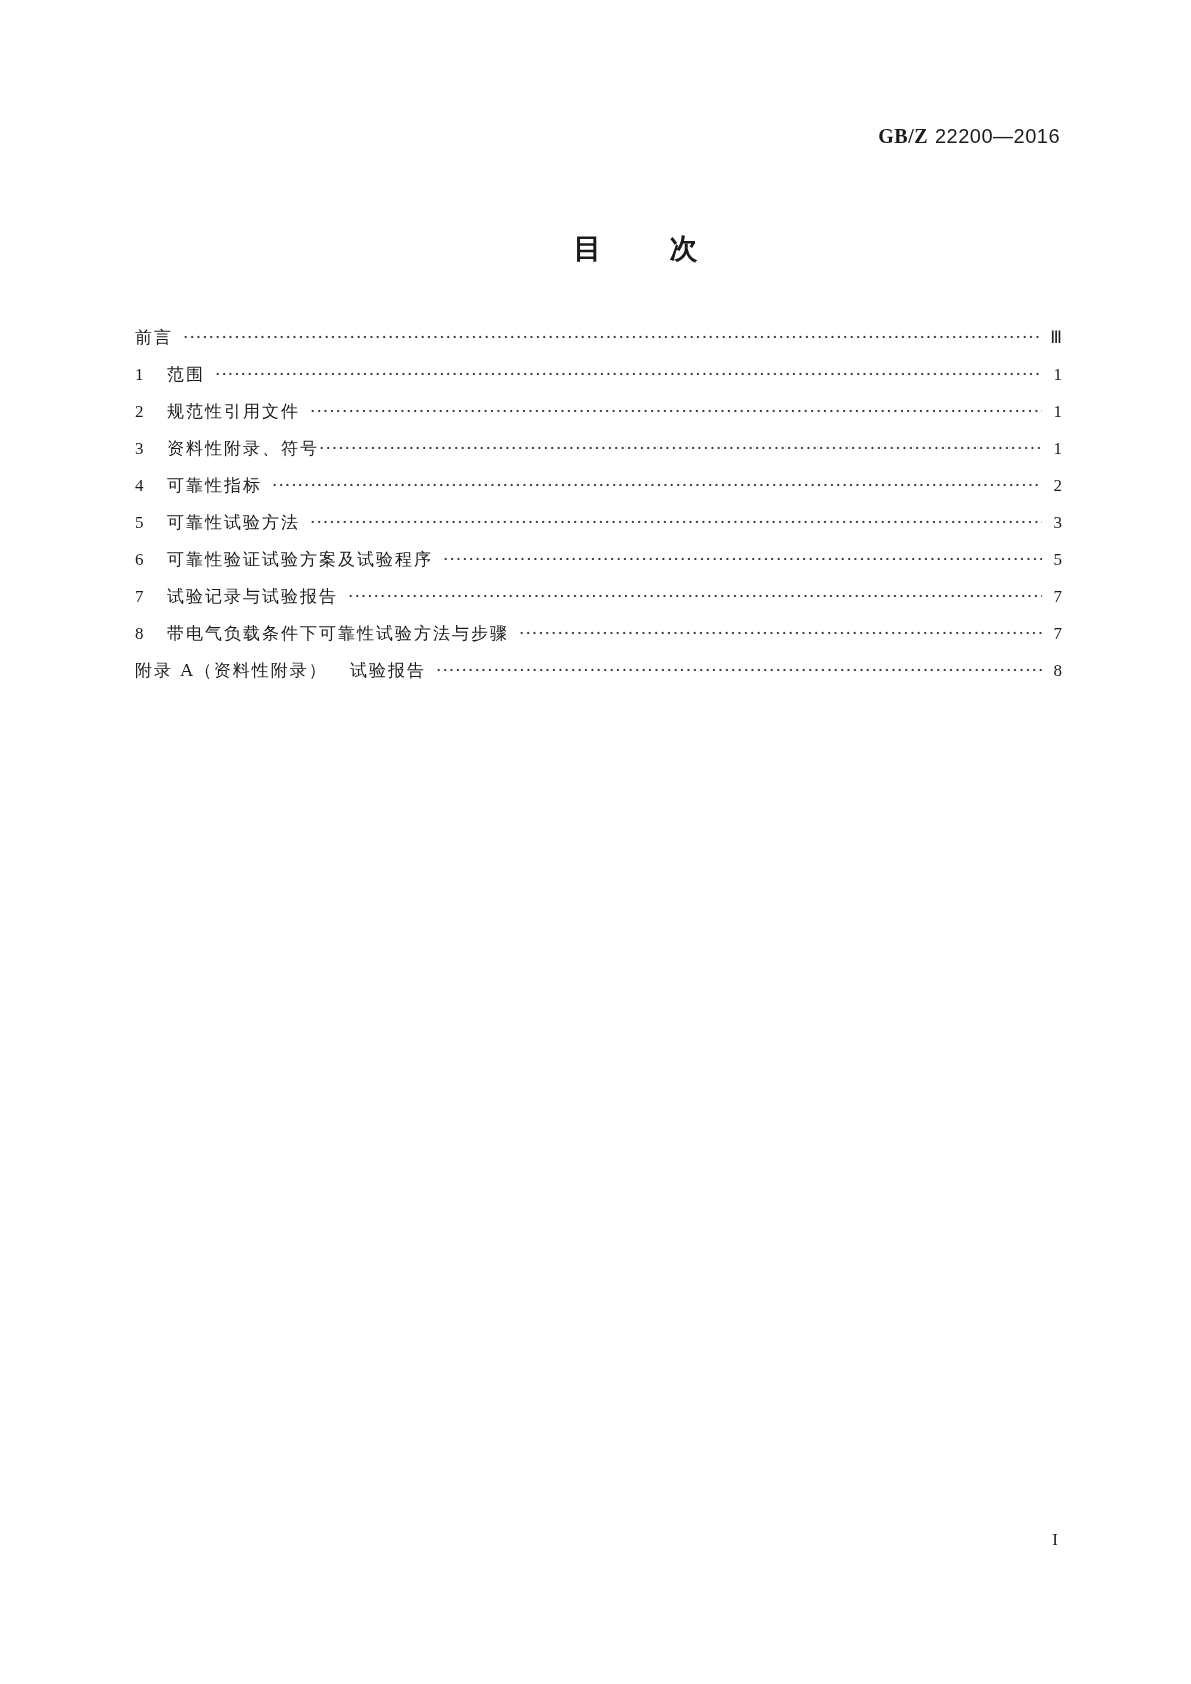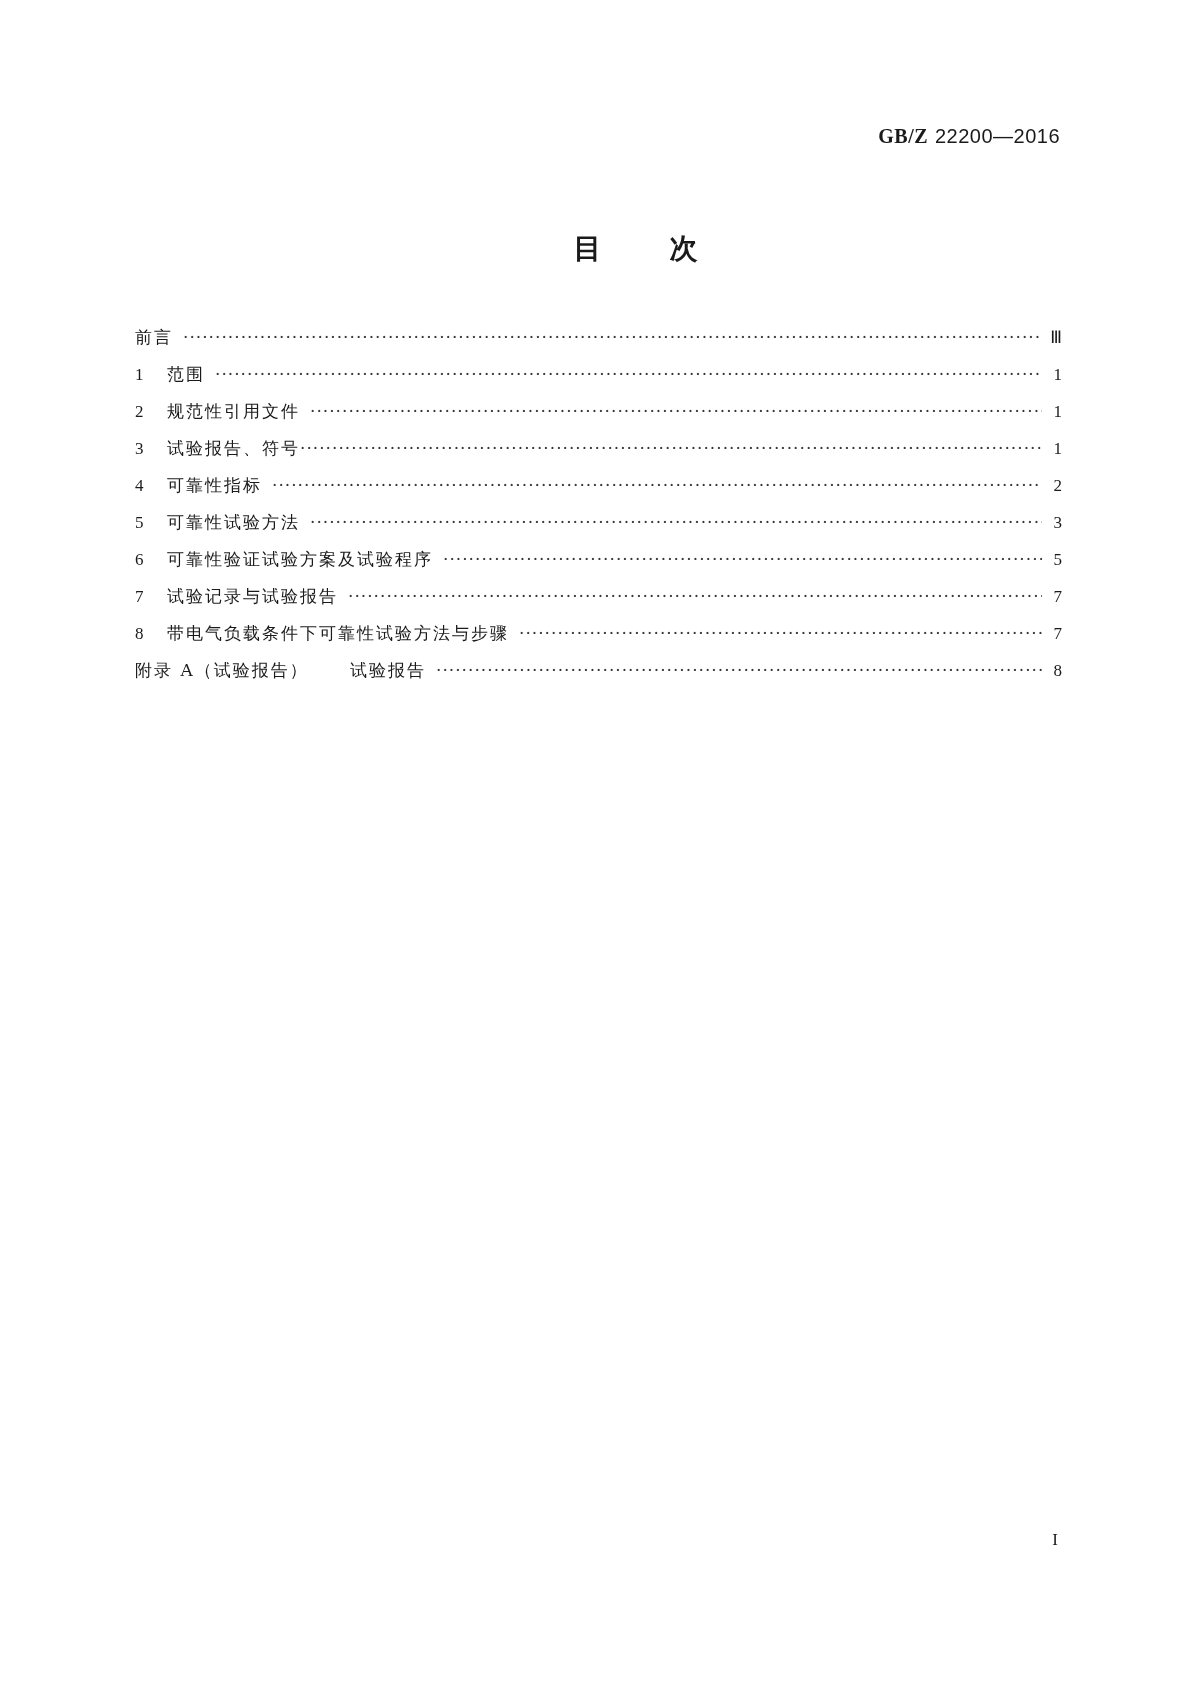--- a/index.html
+++ b/index.html
@@ -50,21 +50,21 @@
     <span class="pg">1</span>
   </div>
   <div class="row">
     <span class="num">2</span>
     <span class="lbl">规范性引用文件</span>
     <span class="dots"></span>
     <span class="pg">1</span>
   </div>
   <div class="row">
     <span class="num">3</span>
-    <span class="lbl">试验报告、符号</span>
+    <span class="lbl">资料性附录、符号</span>
     <span class="dots" style="margin-left:0"></span>
     <span class="pg">1</span>
   </div>
   <div class="row">
     <span class="num">4</span>
     <span class="lbl">可靠性指标</span>
     <span class="dots"></span>
     <span class="pg">2</span>
   </div>
   <div class="row">
@@ -85,20 +85,20 @@
     <span class="dots"></span>
     <span class="pg">7</span>
   </div>
   <div class="row">
     <span class="num">8</span>
     <span class="lbl">带电气负载条件下可靠性试验方法与步骤</span>
     <span class="dots"></span>
     <span class="pg">7</span>
   </div>
   <div class="row">
-    <span class="prefix">附录 A（试验报告）</span>
+    <span class="prefix">附录 A（资料性附录）</span>
     <span class="lbl">试验报告</span>
     <span class="dots"></span>
     <span class="pg">8</span>
   </div>
 </div>
 
 <div class="page-num">I</div>
 
 </body></html>

